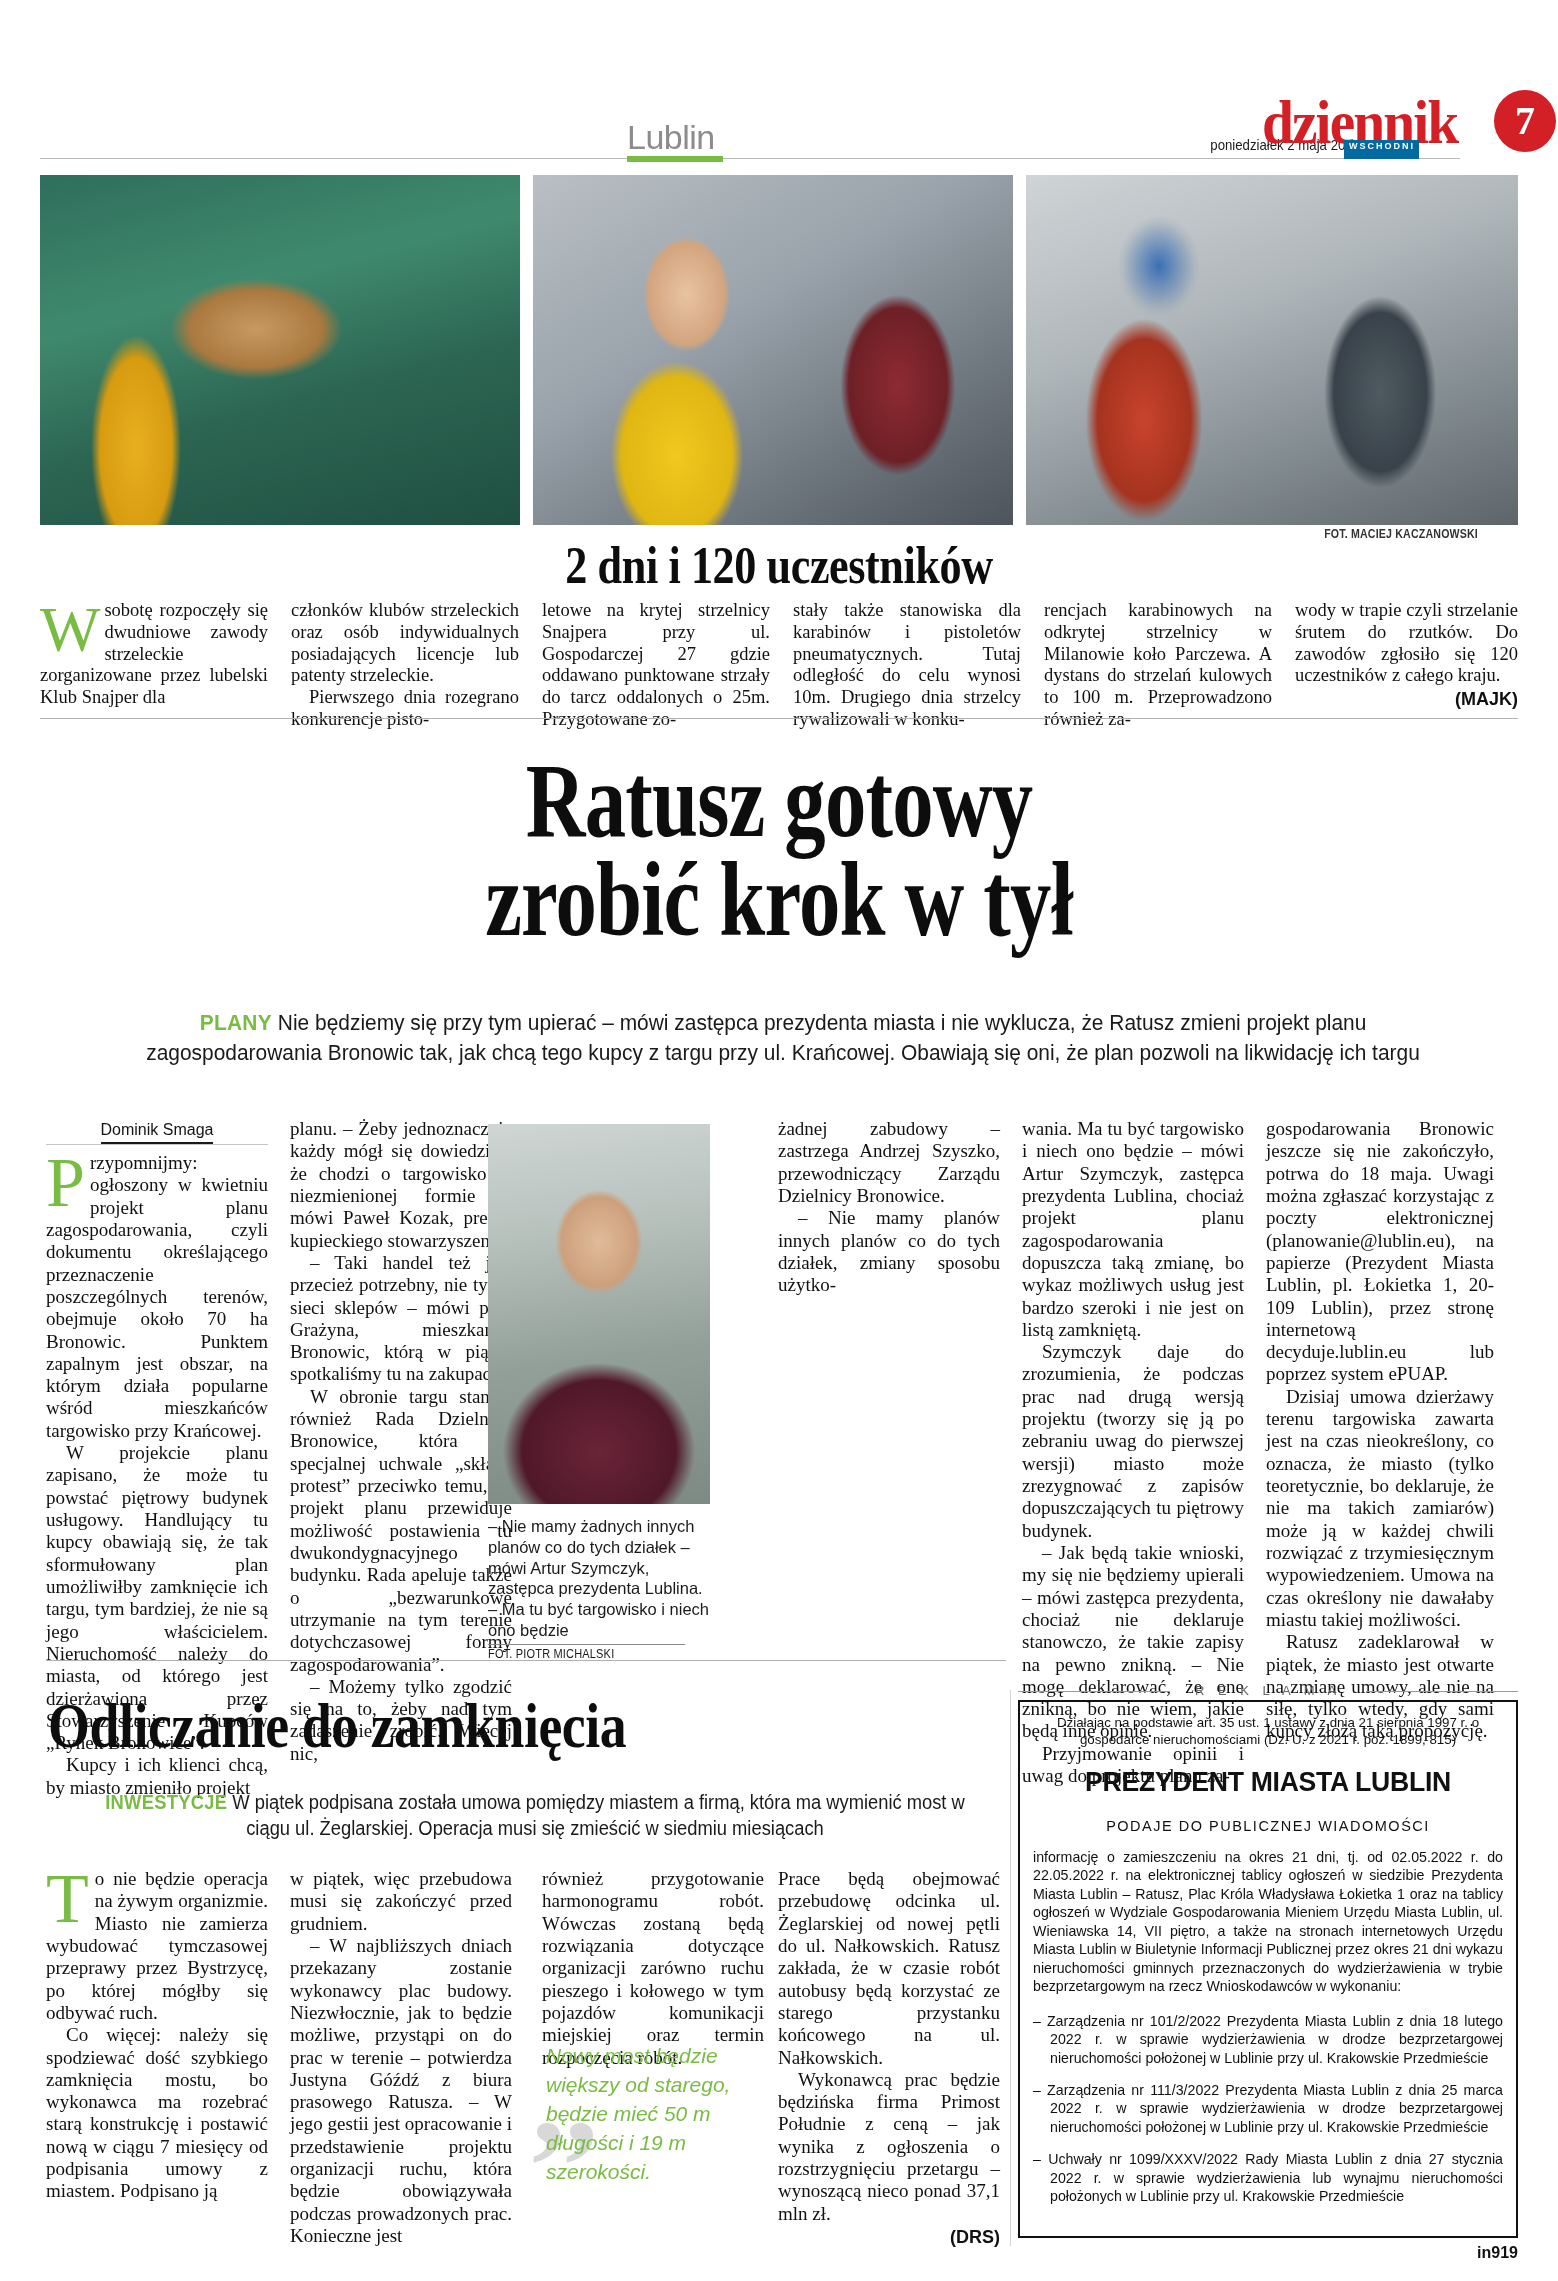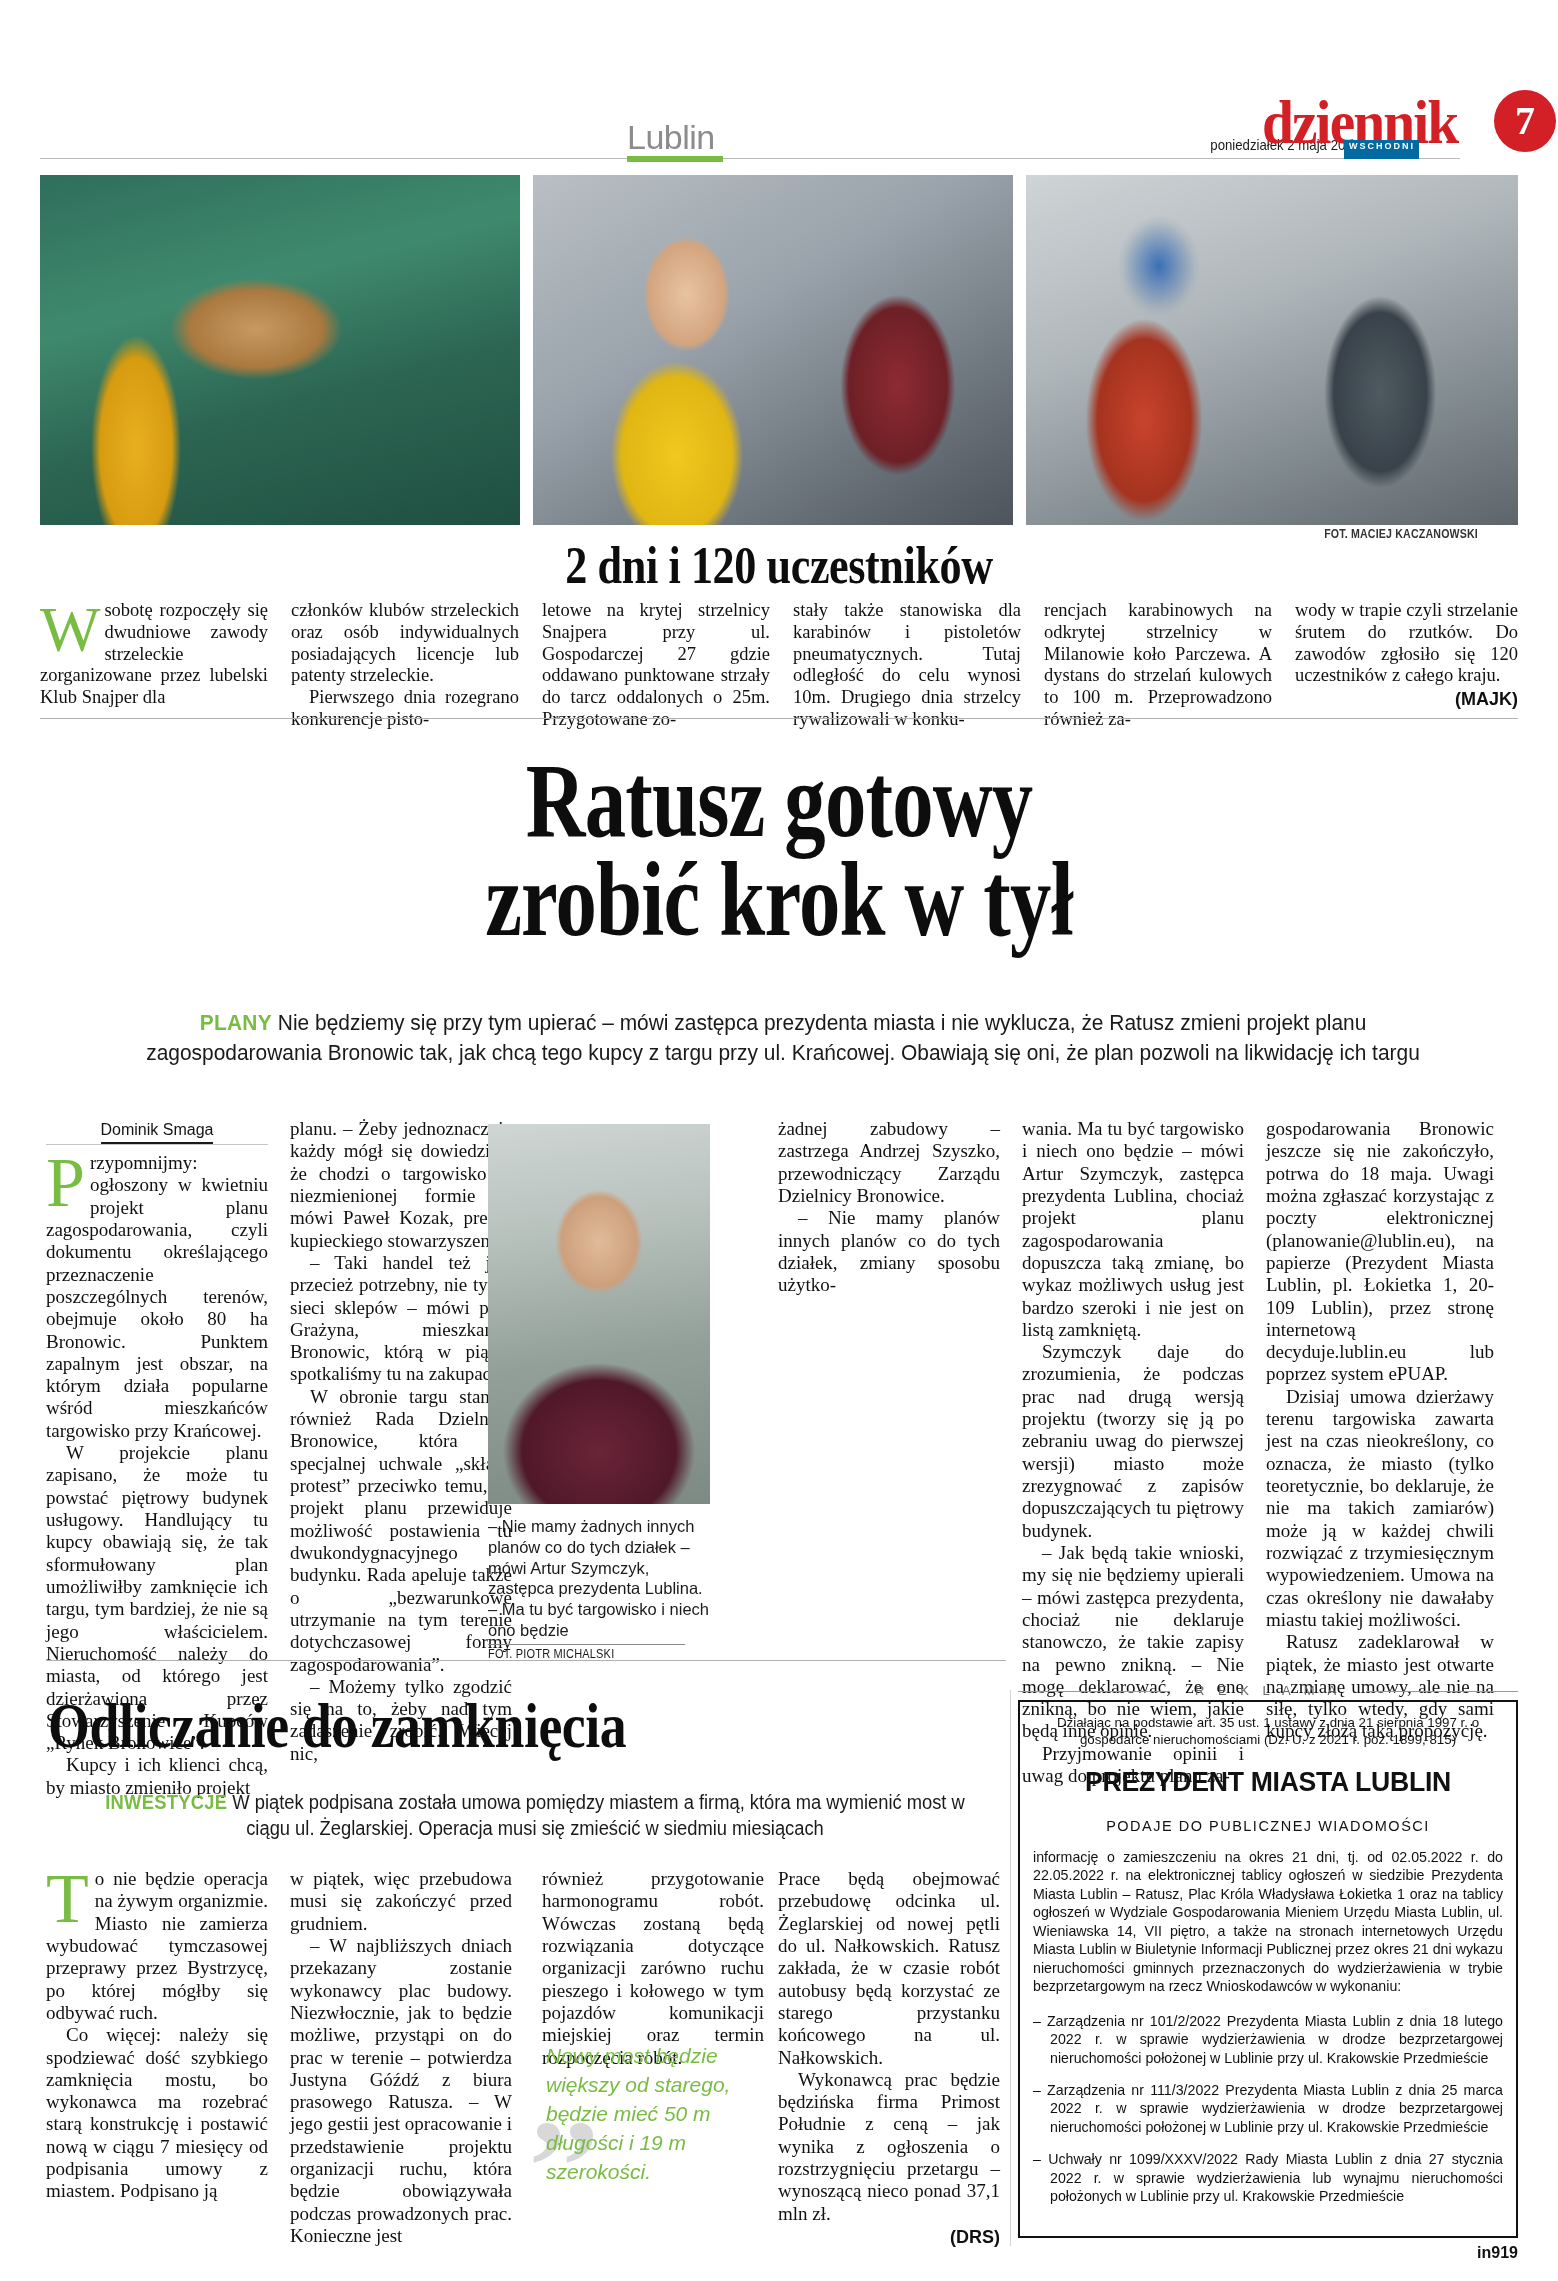--- a/index.html
+++ b/index.html
@@ -567,21 +567,21 @@
   </div>
 
   <div class="art2">
 
     <div class="col m1">
       <div class="byline-box">
         <span class="byline-name">Dominik Smaga</span>
       </div>
       <div class="byline-rule"></div>
       <div style="height:34px;"></div>
-      <p class="noind"><span class="dropcap-p">P</span><span>rzypomnijmy: ogłoszony w kwietniu projekt planu zagospodarowania, czyli dokumentu określającego przeznaczenie poszczególnych terenów, obejmuje około 80 ha Bronowic. Punktem zapalnym jest obszar, na którym działa popularne wśród mieszkańców targowisko przy Krańcowej.</span></p>
+      <p class="noind"><span class="dropcap-p">P</span><span>rzypomnijmy: ogłoszony w kwietniu projekt planu zagospodarowania, czyli dokumentu określającego przeznaczenie poszczególnych terenów, obejmuje około 70 ha Bronowic. Punktem zapalnym jest obszar, na którym działa popularne wśród mieszkańców targowisko przy Krańcowej.</span></p>
       <p>W projekcie planu zapisano, że może tu powstać piętrowy budynek usługowy. Handlujący tu kupcy obawiają się, że tak sformułowany plan umożliwiłby zamknięcie ich targu, tym bardziej, że nie są jego właścicielem. Nieruchomość należy do miasta, od którego jest dzierżawiona przez Stowarzyszenie Kupców „Rynek Bronowice”.</p>
       <p>Kupcy i ich klienci chcą, by miasto zmieniło projekt</p>
     </div>
 
     <div class="col m2">
       <p class="noind">planu. – Żeby jednoznacznie każdy mógł się dowiedzieć, że chodzi o targowisko w niezmienionej formie – mówi Paweł Kozak, prezes kupieckiego stowarzyszenia.</p>
       <p>– Taki handel też jest przecież potrzebny, nie tylko sieci sklepów – mówi pani Grażyna, mieszkanka Bronowic, którą w piątek spotkaliśmy tu na zakupach.</p>
       <p>W obronie targu stanęła również Rada Dzielnicy Bronowice, która w specjalnej uchwale „składa protest” przeciwko temu, że projekt planu przewiduje możliwość postawienia tu dwukondygnacyjnego budynku. Rada apeluje także o „bezwarunkowe utrzymanie na tym terenie dotychczasowej formy zagospodarowania”.</p>
       <p>– Możemy tylko zgodzić się na to, żeby nad tym zadaszenie zrobić. Więcej nic,</p>
     </div>

